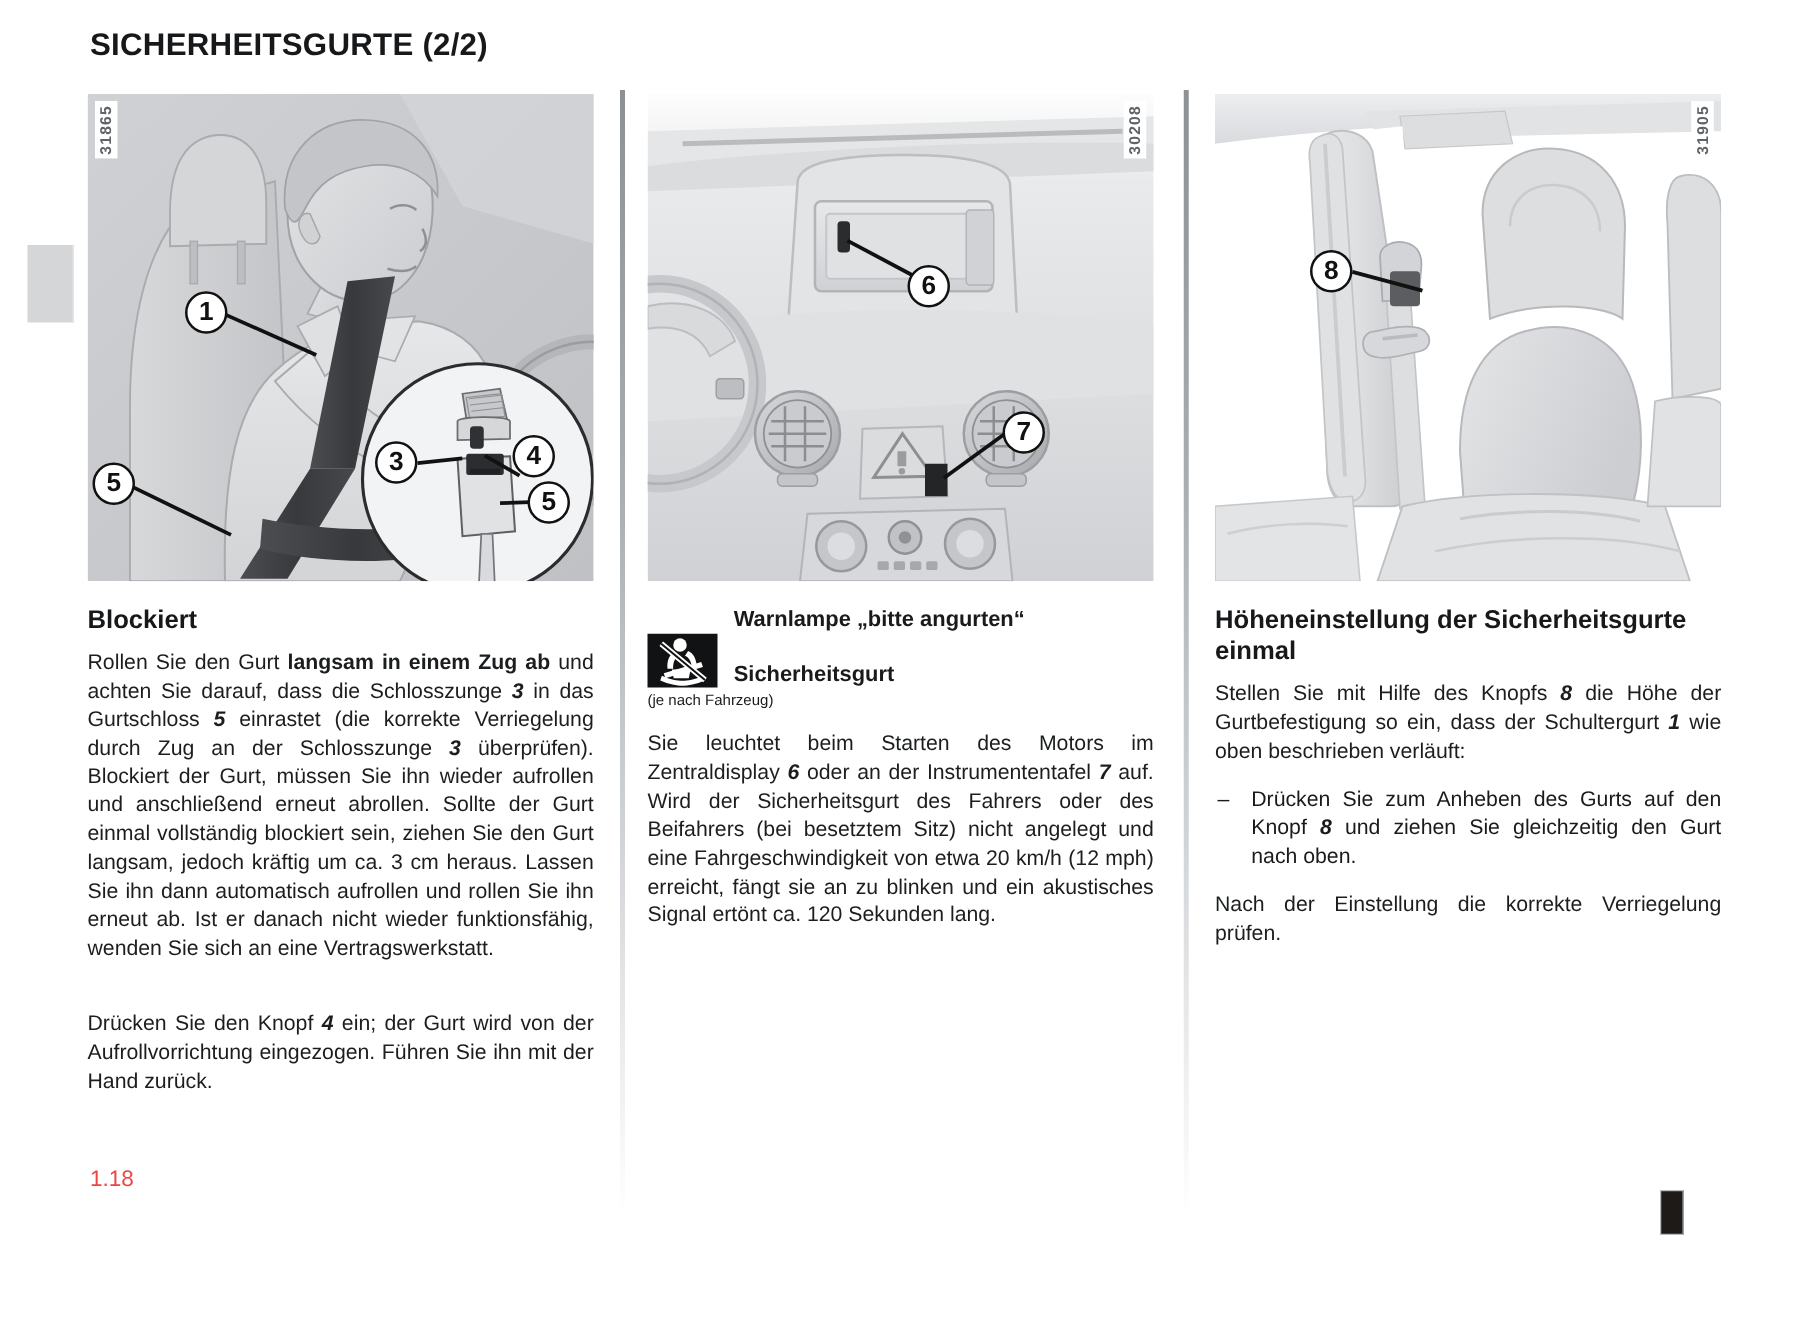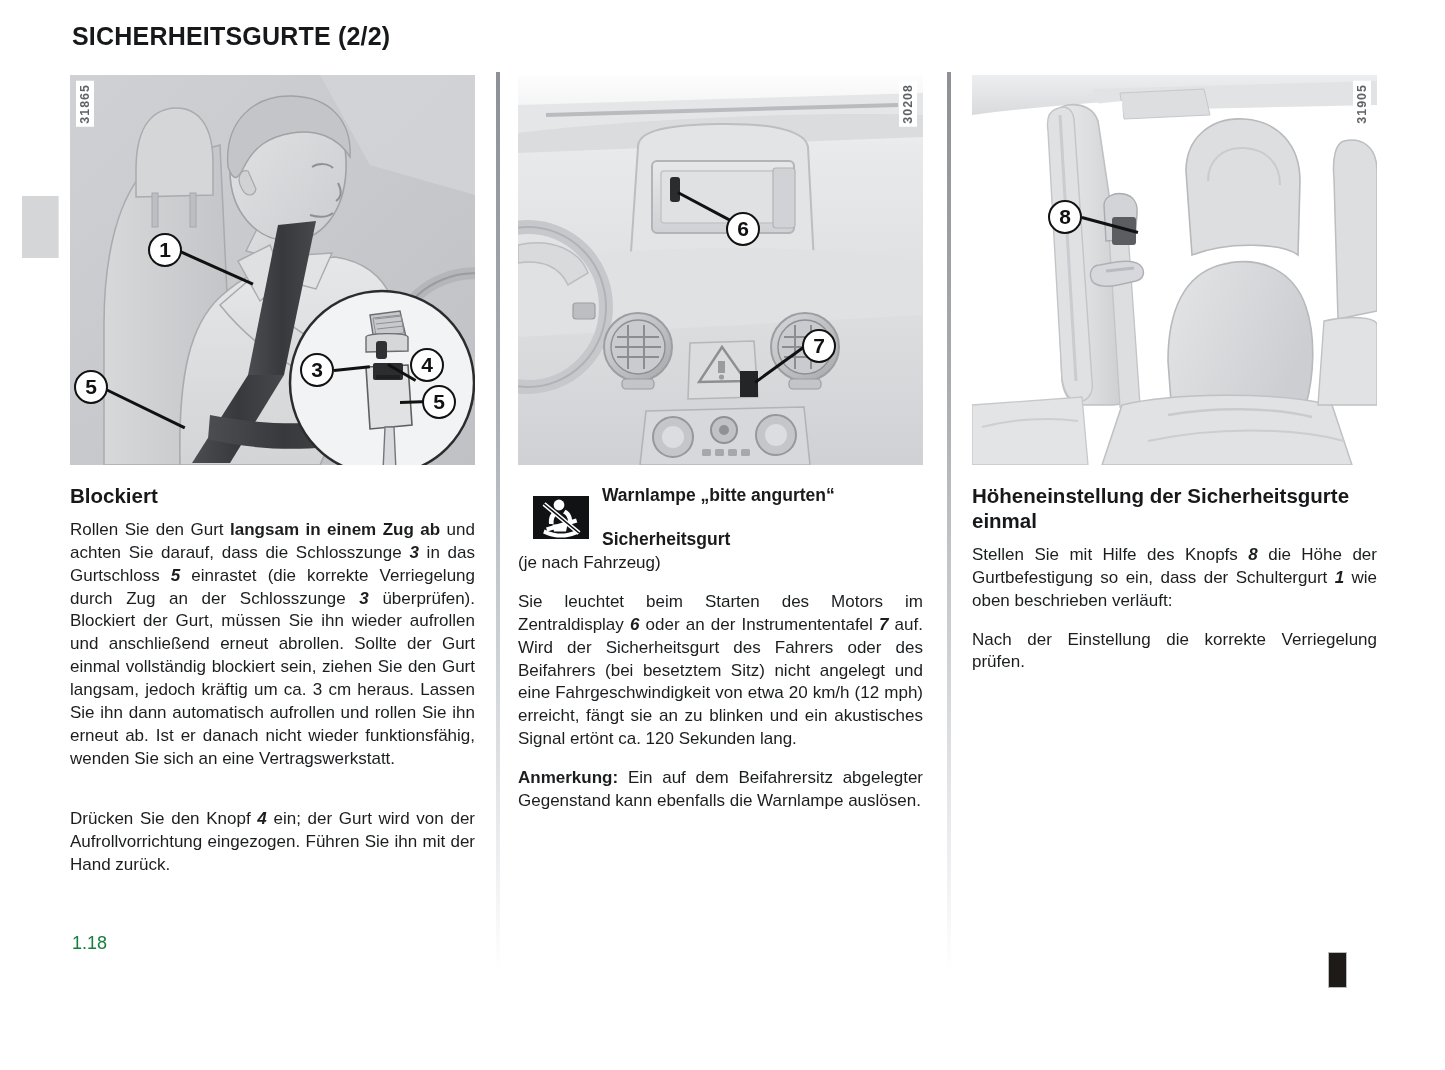--- a/index.html
+++ b/index.html
@@ -146,24 +146,23 @@
     content: "\2013";
     position: absolute;
     left: 2px;
     top: 0;
   }
   ul.dashlist li i { font-style: italic; font-weight: bold; }
 
   
   .warnhead {
     display: flex;
-    align-items: center;
+    align-items: flex-end;
     gap: 13px;
     margin-bottom: 2px;
-    margin-left: 15px;
   }
   .warn-icon {
     flex: 0 0 auto;
     width: 56px;
     height: 43px;
     background: #111214;
     position: relative;
     margin-top: 1px;
   }
   .warn-icon svg { display: block; }
@@ -171,32 +170,32 @@
     font-size: 17.5px;
     font-weight: bold;
     line-height: 1.26;
     text-align: justify;
     padding-top: 1px;
   }
   .warnhead-text .l1 { display: block; text-align: justify; }
   .warnhead-text .l1::after { content: ""; display: inline-block; width: 100%; }
 
   .subnote {
-    font-size: 17px;
+    font-size: 12px;
     line-height: 1.345;
     margin: 1px 0 16px 0;
   }
 
   
   .page-num {
     position: absolute;
     left: 72px;
     bottom: 42px;
     font-size: 18px;
-    color: #15803d;
+    color: #ef4444;
   }
   .foot-marker {
     position: absolute;
     right: 98px;
     bottom: 8px;
     width: 17px;
     height: 34px;
     background: #1d1a18;
     border: 1.5px solid #b9bbbd;
   }
@@ -443,21 +442,20 @@
           </svg>
         </div>
         <div class="warnhead-text">
           <span class="l1">Warnlampe „bitte angurten“</span>
           <span>Sicherheitsgurt</span>
         </div>
       </div>
       <div class="subnote">(je nach Fahrzeug)</div>
 
       <p class="body">Sie leuchtet beim Starten des Motors im Zentraldisplay <i>6</i> oder an der Instrumententafel <i>7</i> auf. Wird der Sicherheitsgurt des Fahrers oder des Beifahrers (bei besetztem Sitz) nicht angelegt und eine Fahrgeschwindigkeit von etwa 20 km/h (12 mph) erreicht, fängt sie an zu blinken und ein akustisches Signal ertönt ca. 120 Sekunden lang.</p>
-      <p class="body last"><b>Anmerkung:</b> Ein auf dem Beifahrersitz abgelegter Gegenstand kann ebenfalls die Warnlampe auslösen.</p>
     </div>
   </div>
 
   <div class="col col-3">
 
     <div class="figure">
       <svg class="art" viewBox="0 0 405 390" preserveAspectRatio="none">
         <defs>
           <linearGradient id="pillarg" x1="0" y1="0" x2="1" y2="0">
             <stop offset="0%" stop-color="#e9eaec"></stop>
@@ -515,20 +513,21 @@
       <div class="fig-ref right">31905</div>
 
       <div class="leader" style="left:110px; top:141px; width:58px; transform:rotate(15deg);"></div>
       <div class="callout" style="left:76px; top:125px;">8</div>
     </div>
 
     <div style="margin-top:18px;">
       <h2 class="sect">Höheneinstellung der Sicherheitsgurte einmal</h2>
       <p class="body">Stellen Sie mit Hilfe des Knopfs <i>8</i> die Höhe der Gurtbefestigung so ein, dass der Schultergurt <i>1</i> wie oben beschrieben verläuft:</p>
       <ul class="dashlist">
+        <li>Drücken Sie zum Anheben des Gurts auf den Knopf <i>8</i> und ziehen Sie gleichzeitig den Gurt nach oben.</li>
       </ul>
       <p class="body last">Nach der Einstellung die korrekte Verriegelung prüfen.</p>
     </div>
   </div>
 
   <div class="page-num">1.18</div>
   <div class="foot-marker"></div>
 
 </div>
 

